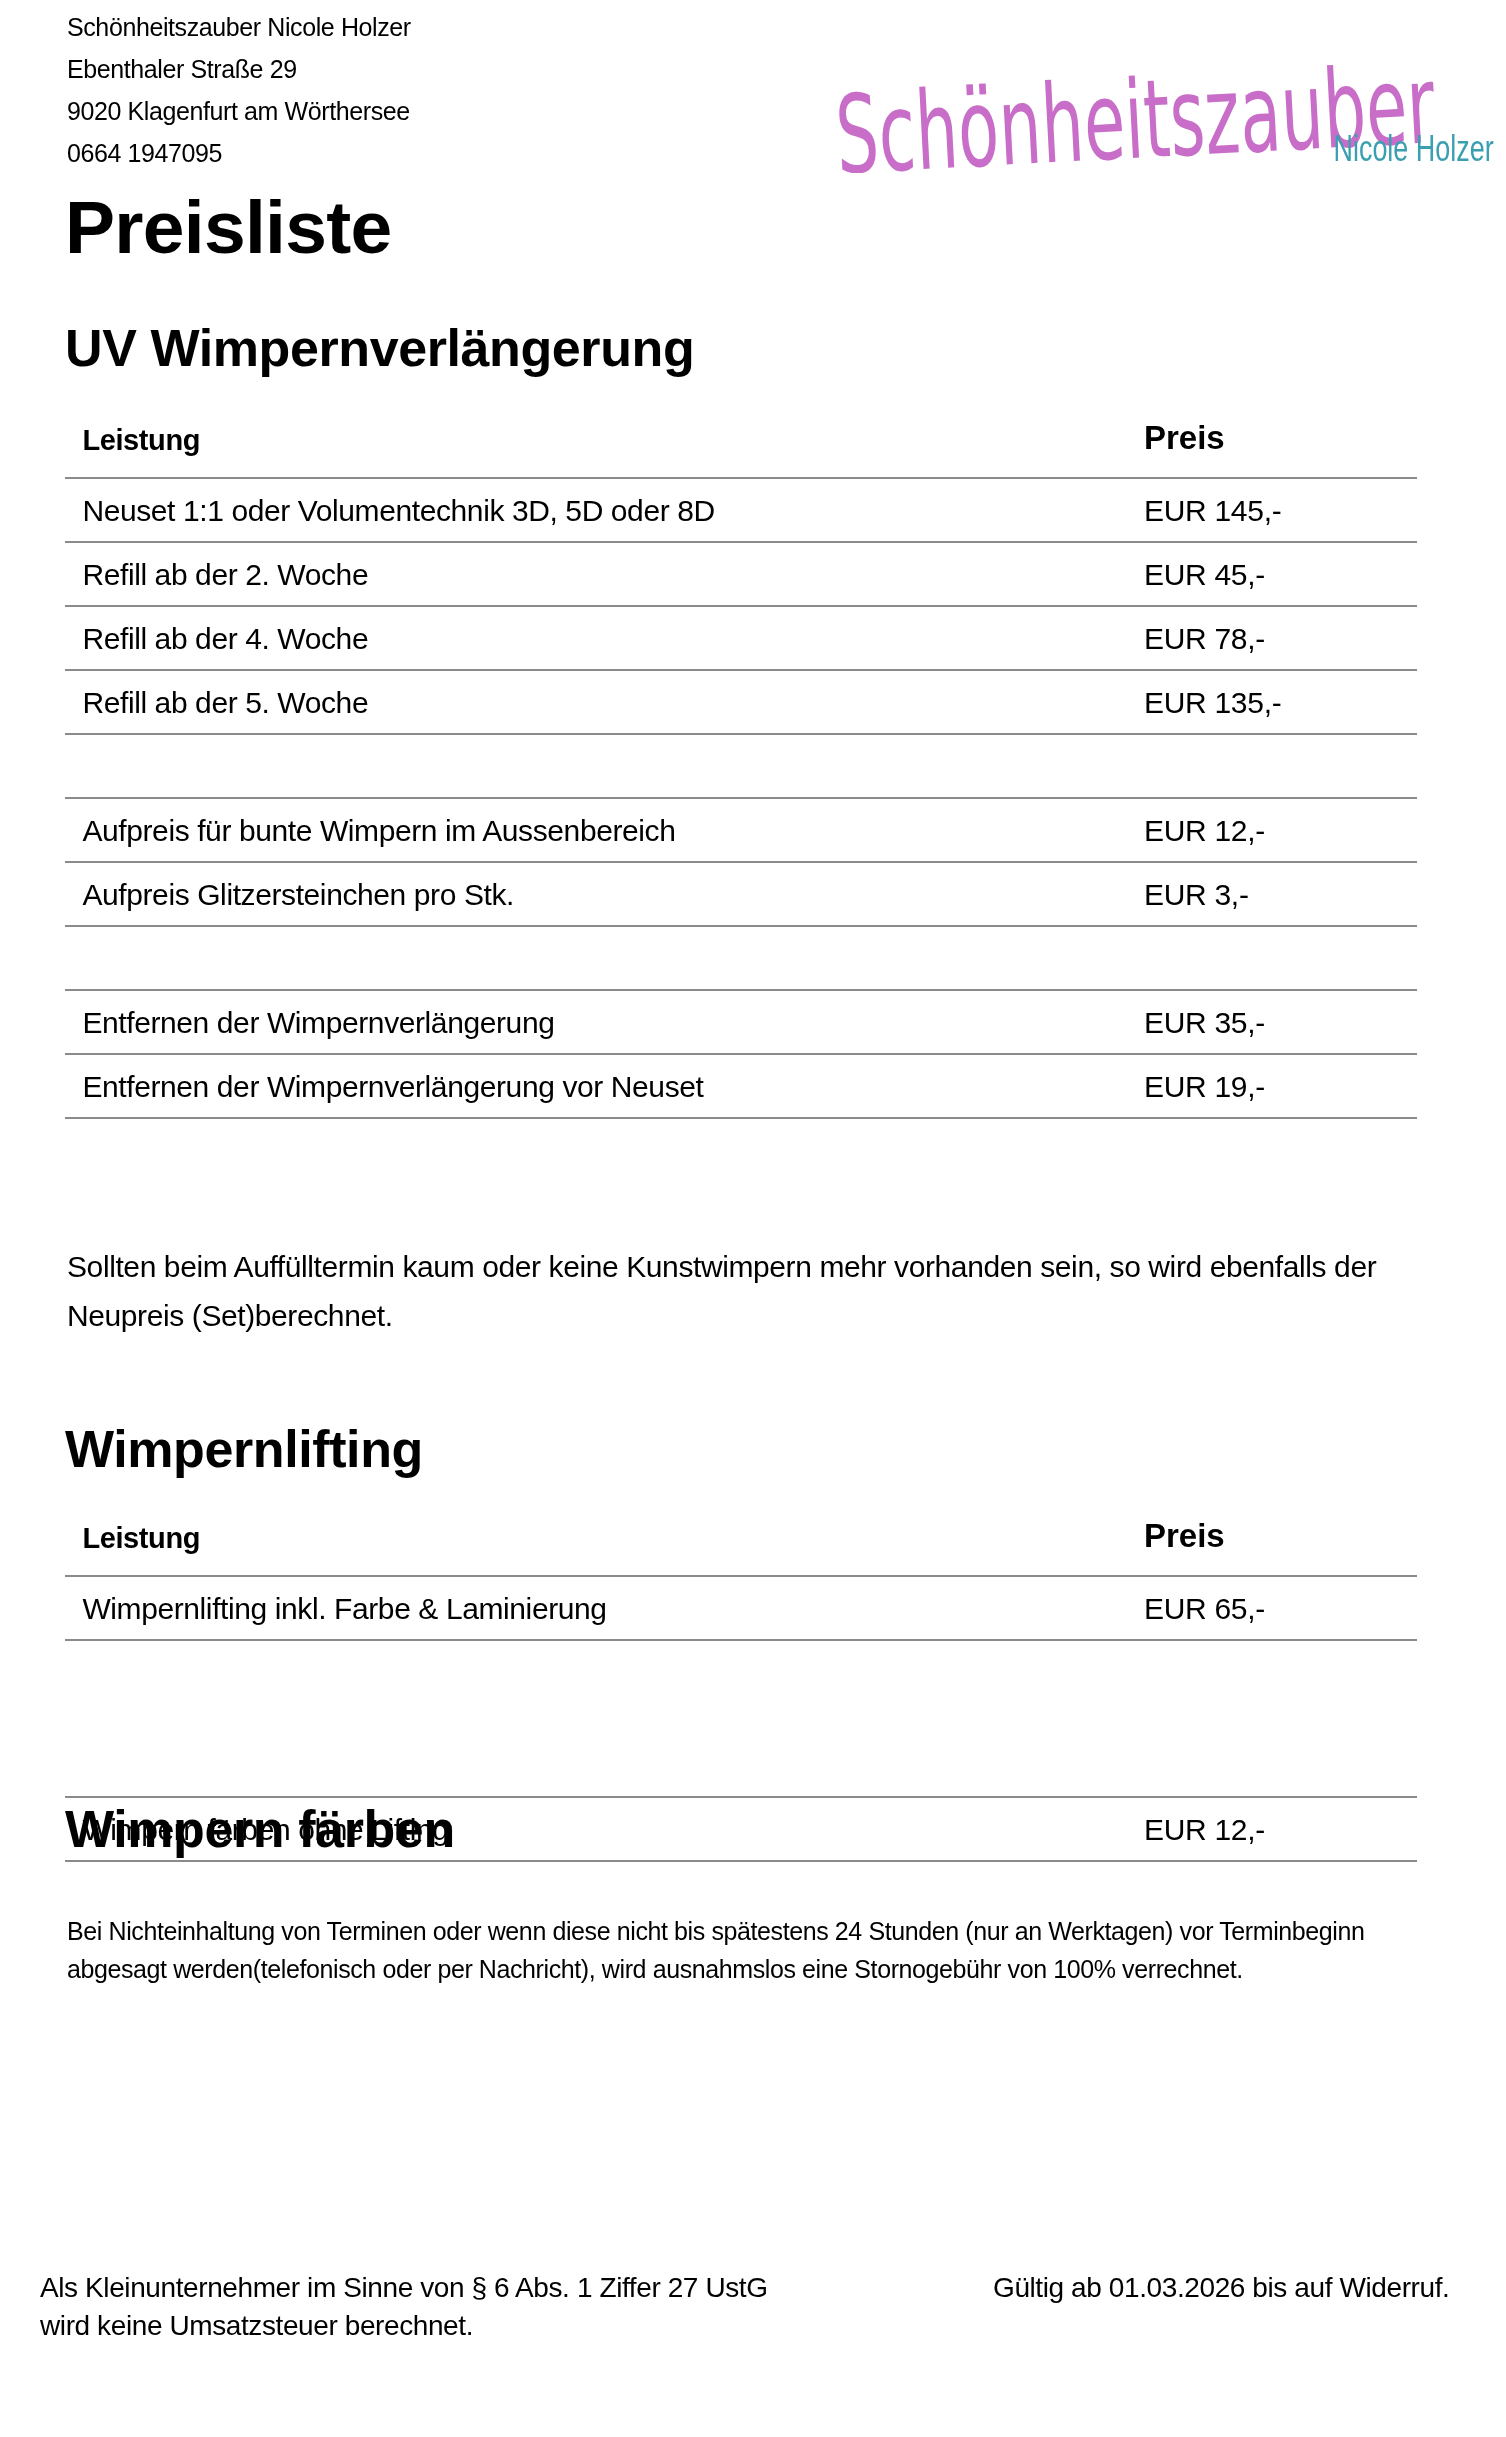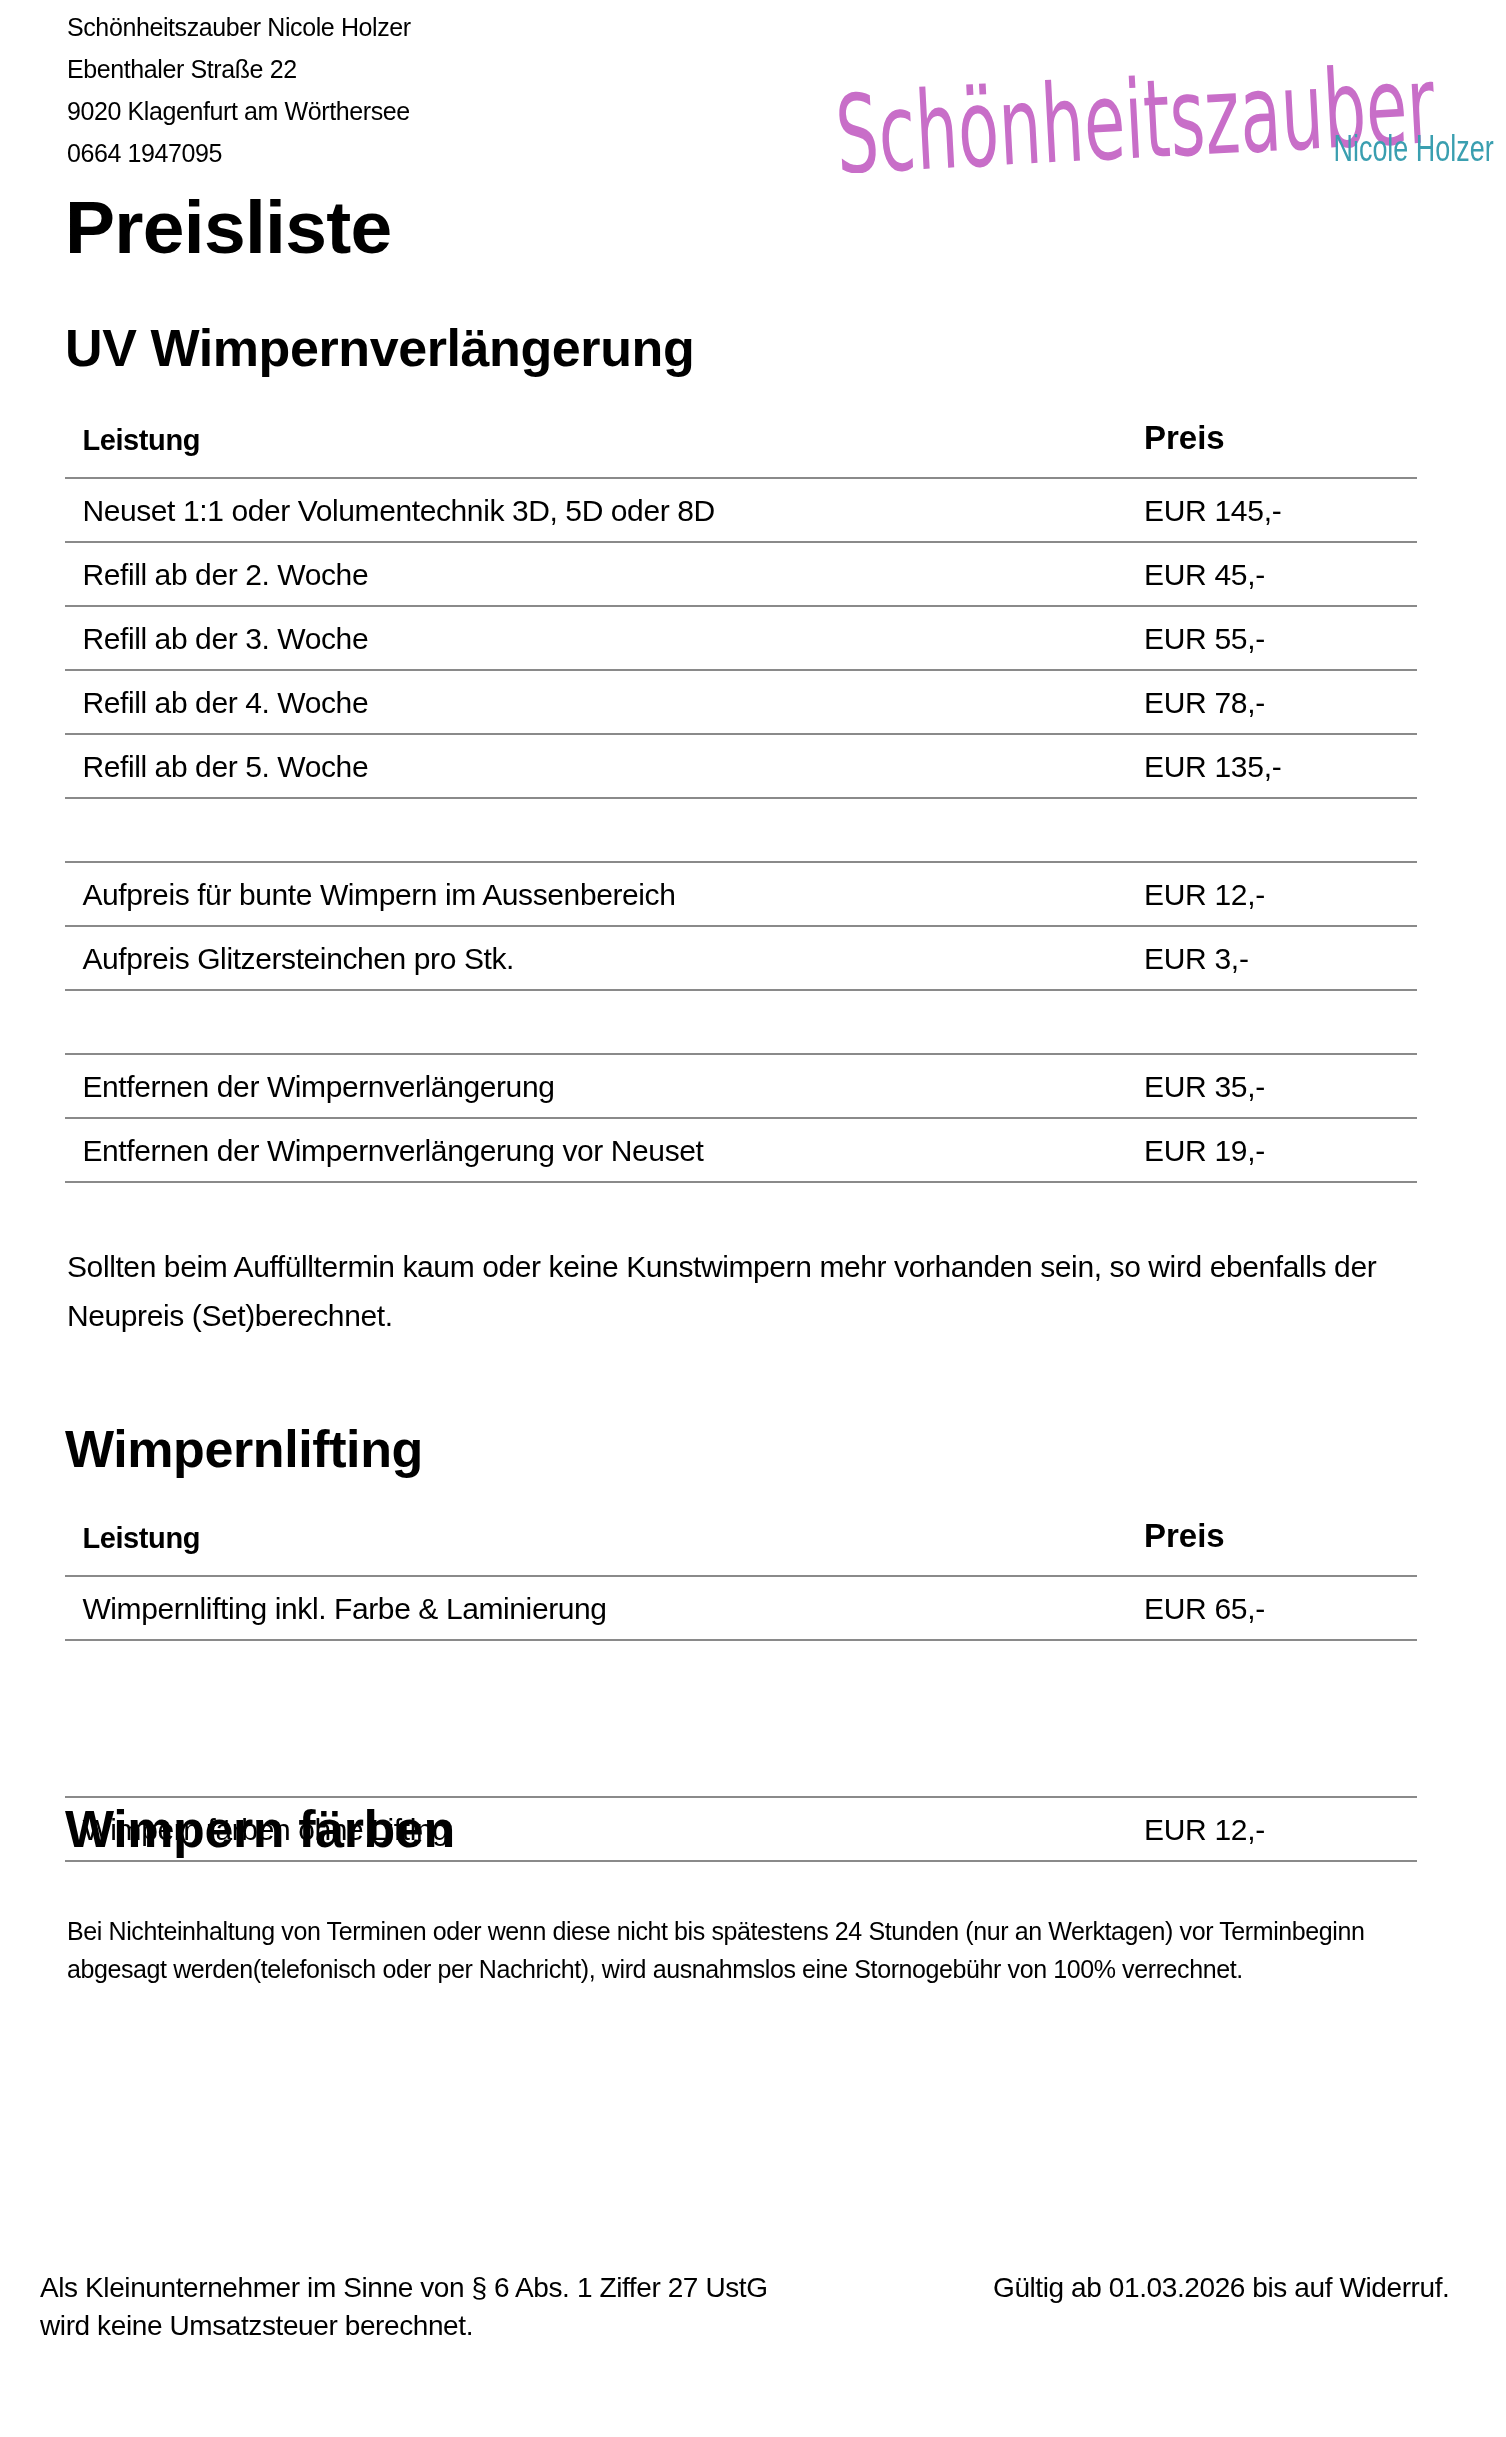--- a/index.html
+++ b/index.html
@@ -23,21 +23,21 @@
   .row .c2 { position: absolute; left: 1079px; top: 15px; font-size: 30px; letter-spacing: -0.3px; white-space: nowrap; }
   .para { left: 67px; width: 1360px; font-size: 30px; line-height: 49px; letter-spacing: -0.4px; }
   .disc { left: 67px; width: 1360px; font-size: 25px; line-height: 38px; letter-spacing: -0.4px; }
   .foot { font-size: 28px; line-height: 38px; letter-spacing: -0.4px; white-space: nowrap; }
 </style>
 </head>
 <body>
 
 <div class="abs addr" style="top:5.8px;">
   <div>Schönheitszauber Nicole Holzer</div>
-  <div>Ebenthaler Straße 22</div>
+  <div>Ebenthaler Straße 29</div>
   <div>9020  Klagenfurt am Wörthersee</div>
   <div>0664 1947095</div>
 </div>
 
 <div class="abs logo">
   <svg width="669" height="166" viewBox="0 0 925 230" xmlns="http://www.w3.org/2000/svg">
     <text x="8" y="210" transform="rotate(-3 400 150)" font-family="DejaVu Sans, sans-serif" font-size="150" fill="#c86ec8" textLength="830" lengthAdjust="spacingAndGlyphs">Schönheitszauber</text>
     <text x="698" y="214" font-family="Liberation Sans, sans-serif" font-size="50" fill="#3a9fb0" textLength="222" lengthAdjust="spacingAndGlyphs">Nicole Holzer</text>
   </svg>
 </div>
@@ -51,24 +51,20 @@
     <span class="c1">Leistung</span>
     <span class="c2">Preis</span>
   </div>
   <div class="row">
     <span class="c1">Neuset 1:1 oder Volumentechnik 3D, 5D oder 8D</span>
     <span class="c2">EUR 145,-</span>
   </div>
   <div class="row">
     <span class="c1">Refill ab der 2. Woche</span>
     <span class="c2">EUR 45,-</span>
-  </div>
-  <div class="row">
-    <span class="c1">Refill ab der 3. Woche</span>
-    <span class="c2">EUR 55,-</span>
   </div>
   <div class="row">
     <span class="c1">Refill ab der 4. Woche</span>
     <span class="c2">EUR 78,-</span>
   </div>
   <div class="row">
     <span class="c1">Refill ab der 5. Woche</span>
     <span class="c2">EUR 135,-</span>
   </div>
   <div class="row">

